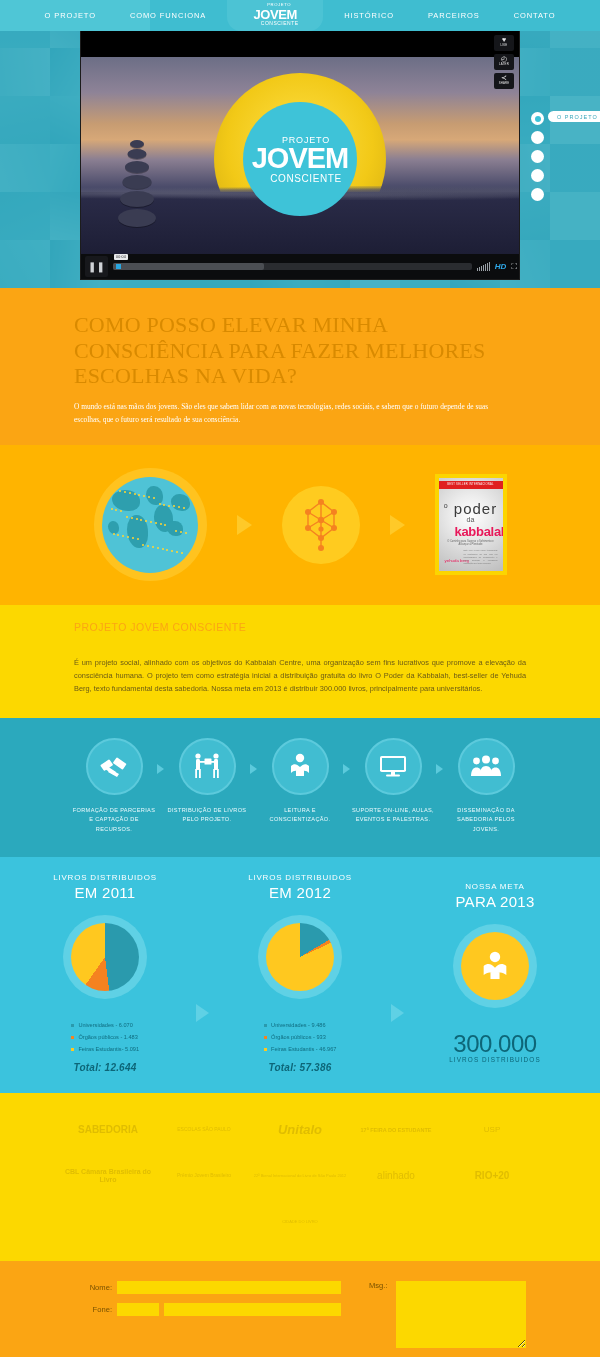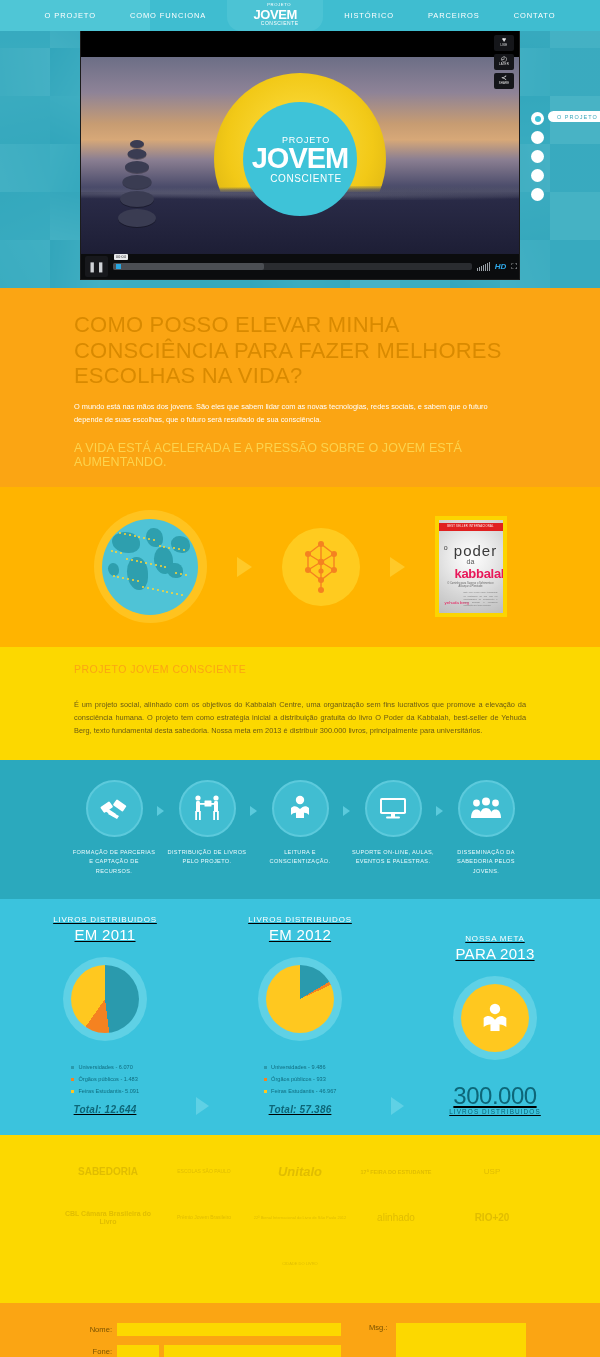--- a/index.html
+++ b/index.html
@@ -90,21 +90,21 @@
   .fs{color:#cfd2d6;font-size:8px;cursor:pointer;letter-spacing:-2px;}
 
   
   .dots { position:absolute; right:56px; top:112px; z-index:35; }
   .dot { width:13px;height:13px;border-radius:50%;background:#fff;margin-bottom:6px;cursor:pointer;position:relative;}
   .dot.on:after{content:"";position:absolute;left:3.5px;top:3.5px;width:6px;height:6px;border-radius:50%;background:#3ec3d8;}
   .dot-label{position:absolute;left:17px;top:-1px;background:#fff;color:#3aa7bb;font-size:5.5px;
              letter-spacing:1px;padding:2.5px 9px;border-radius:8px;white-space:nowrap;}
 
   
-  .sec-head { background:#fba513; padding:24px 74px 18px 74px; }
+  .sec-head { background:#fba513; padding:24px 74px 18px 74px;font-family:Liberation Serif, serif; }
   .sec-head h1 { color:#d98a00; font-size:22px; font-weight:normal; line-height:1.17; letter-spacing:.2px; }
   .sec-head p.lead { color:#fff; font-size:7.4px; line-height:1.72; margin-top:12px; max-width:440px; }
   .sec-head h2 { color:#fcd34d; font-size:12.5px; font-weight:normal; margin-top:14px; letter-spacing:.1px; }
 
   
   .sec-flow { background:#ffb400; height:160px; position:relative; }
   .flow-inner{ display:flex; align-items:center; justify-content:center; gap:30px; height:160px; }
   .globe-outer{width:113px;height:113px;border-radius:50%;background:#ffc31f;display:flex;align-items:center;justify-content:center;}
   .globe{width:96px;height:96px;border-radius:50%;background:#4fc3d6;position:relative;overflow:hidden;}
   .land{position:absolute;background:#2e9fae;border-radius:45% 55% 40% 60%;}
@@ -134,21 +134,21 @@
   .sec-steps{background:#2ba9bd;padding:20px 0 22px 0;}
   .steps{display:flex;align-items:flex-start;justify-content:center;gap:0;}
   .step{width:86px;text-align:center;}
   .step-circle{width:57px;height:57px;border-radius:50%;background:#41bdd1;border:2px solid #5ccadc;
                margin:0 auto;display:flex;align-items:center;justify-content:center;}
   .step-label{margin-top:11px;color:#eafafd;font-size:5.6px;line-height:1.75;letter-spacing:.35px;}
   .arrow-w{width:0;height:0;border-left:7px solid #5ccadc;border-top:5px solid transparent;border-bottom:5px solid transparent;margin-top:26px;}
 
   
   .sec-stats{background:#3bc3dd;padding:16px 0 20px 0;}
-  .stats{display:flex;justify-content:center;align-items:flex-end;gap:16px;text-decoration:underline;}
+  .stats{display:flex;justify-content:center;align-items:center;gap:16px;}
   .stat{width:150px;text-align:center;}
   .stat h4{color:#ffffff;font-size:8px;font-weight:normal;letter-spacing:.8px;}
   .stat h5{color:#ffffff;font-size:15px;font-weight:normal;letter-spacing:.3px;margin-top:2px;}
   .pie-outer{width:84px;height:84px;border-radius:50%;background:#5fd1e5;margin:14px auto 0 auto;
              display:flex;align-items:center;justify-content:center;}
   .pie{width:68px;height:68px;border-radius:50%;}
   .legend{margin-top:20px;display:inline-block;text-align:left;}
   .legend div{color:#0f6d80;font-size:5.6px;line-height:2.15;white-space:nowrap;}
   .legend i{display:inline-block;width:3.5px;height:3.5px;margin-right:4px;vertical-align:middle;}
   .total{color:#0d6678;font-size:10px;font-style:italic;font-weight:bold;margin-top:7px;letter-spacing:.2px;}
@@ -339,21 +339,20 @@
       <div class="dot"></div>
       <div class="dot"></div>
       <div class="dot"></div>
       <div class="dot"></div>
     </div>
   </div>
 
   <div class="sec-head">
     <h1>COMO POSSO ELEVAR MINHA CONSCIÊNCIA PARA FAZER MELHORES ESCOLHAS NA VIDA?</h1>
     <p class="lead">O mundo está nas mãos dos jovens. São eles que sabem lidar com as novas tecnologias, redes sociais, e sabem que o futuro depende de suas escolhas,  que o futuro será resultado de sua consciência.</p>
-    <h2>A VIDA ESTÁ ACELERADA E A PRESSÃO SOBRE O JOVEM ESTÁ AUMENTANDO.</h2>
   </div>
 
   <div class="sec-flow">
     <div class="flow-inner">
       <div class="globe-outer">
         <div class="globe" id="globe">
             <div class="land" style="left: 10%; top: 14%; width: 30%; height: 22%;"></div>
             <div class="land" style="left: 26%; top: 40%; width: 22%; height: 34%;"></div>
             <div class="land" style="left: 46%; top: 10%; width: 18%; height: 20%;"></div>
             <div class="land" style="left: 54%; top: 30%; width: 20%; height: 28%;"></div>

